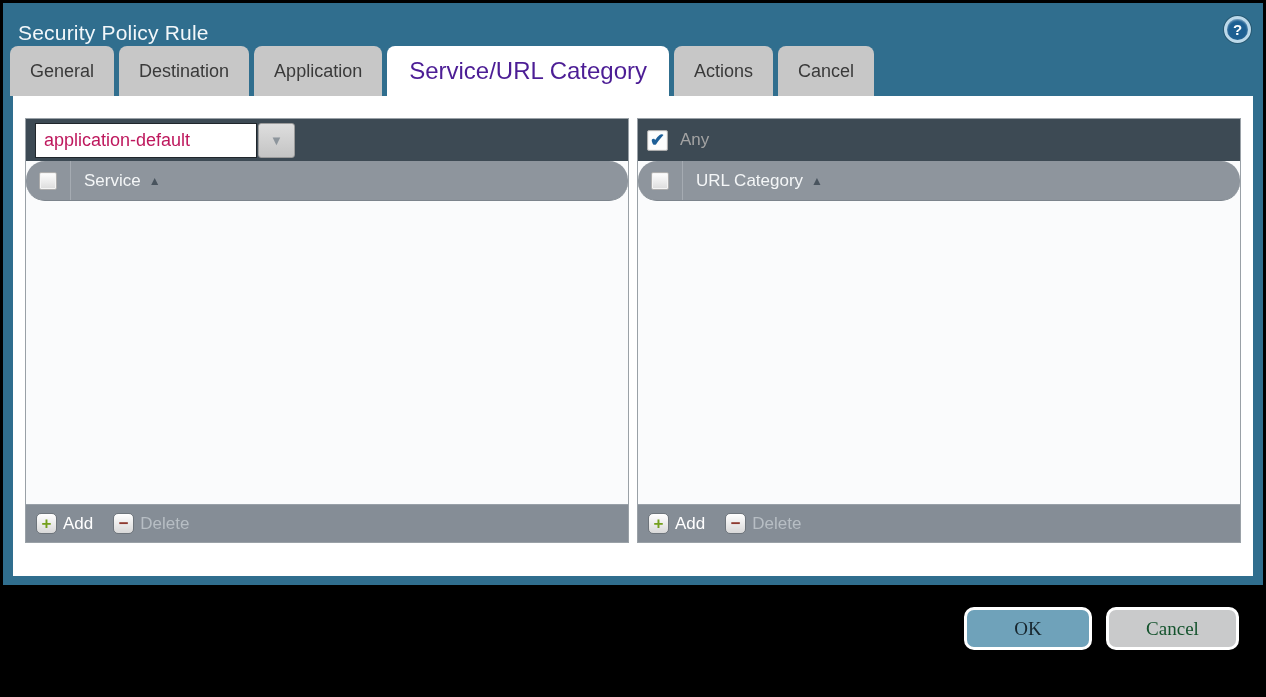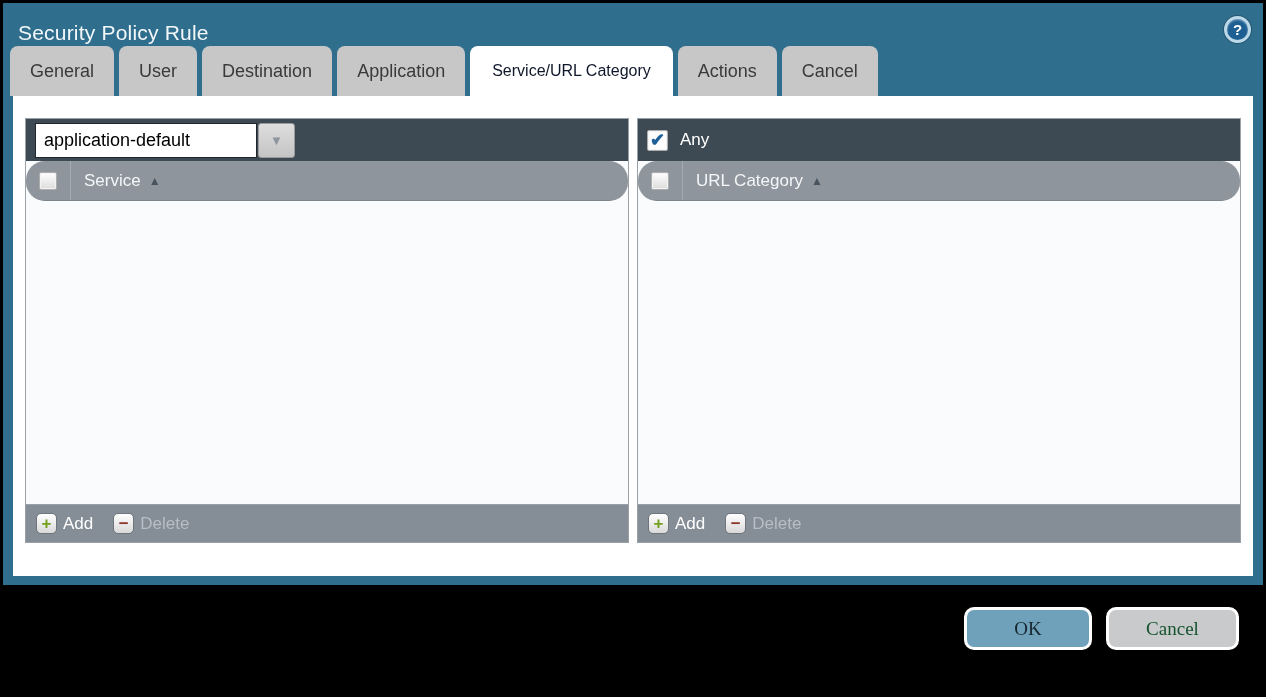--- a/index.html
+++ b/index.html
@@ -40,21 +40,21 @@
   }
   .tab {
     height: 50px; line-height: 50px;
     padding: 0 20px;
     background: #c7c7c7;
     border-radius: 8px 8px 0 0;
     color: #3a3a3a; font-size: 18px;
     cursor: pointer; white-space: nowrap;
   }
   .tab.active {
-    background: #ffffff; color: #0f172a; font-size: 16px; padding: 0 22px;
+    background: #ffffff; color: #4c1d95; font-size: 24px; padding: 0 22px;
   }
 
   
   .content {
     background: #ffffff;
     margin: 0 10px;
     padding: 22px 12px 0 12px;
     height: 480px; flex: none;
   }
   .panels { display: flex; gap: 8px; }
@@ -69,21 +69,21 @@
     height: 42px; flex: none;
     background: #3d4a54;
     display: flex; align-items: center;
     padding: 0 9px; gap: 8px;
   }
   .combo { display: flex; align-items: stretch; height: 35px; }
   .combo input {
     width: 222px; height: 35px;
     border: 1px solid #20262b;
     font-family: "Liberation Sans", sans-serif;
-    font-size: 18px; color: #000000; padding: 0 8px;
+    font-size: 18px; color: #be185d; padding: 0 8px;
     outline: none; background: #fff;
   }
   .combo-btn {
     width: 37px; height: 35px; margin-left: 1px;
     background: linear-gradient(#dedede, #c4c4c4);
     border: 1px solid #9b9b9b; border-radius: 3px;
     display: flex; align-items: center; justify-content: center;
     color: #8d959c; font-size: 13px; cursor: pointer;
   }
 
@@ -94,21 +94,21 @@
     border: 1px solid #adadad; border-radius: 2px;
     box-shadow: inset 0 0 0 1px #f4f4f4;
     cursor: pointer;
   }
   .checkbox.checked {
     width: 21px; height: 21px;
     background: #fdfdfd;
     color: #1e5f97; font-weight: bold; font-size: 18px;
     line-height: 19px; text-align: center;
   }
-  .any-label { color: #ffffff; font-size: 17px; margin-left: 4px; }
+  .any-label { color: #a3a3a3; font-size: 17px; margin-left: 4px; }
 
   .col-header {
     height: 40px; flex: none;
     background: #8e959d;
     display: flex; align-items: center;
     color: #f4f6f7; font-size: 17px;
     border-bottom: 1px solid #7c848c;
     border-radius: 19px;
   }
   .col-check-cell {
@@ -166,21 +166,20 @@
 
 <div class="window">
 
   <div class="titlebar">
     <div class="title">Security Policy Rule</div>
     <div class="help-btn">?</div>
   </div>
 
   <div class="tabstrip">
     <div class="tab">General</div>
-    <div class="tab">User</div>
     <div class="tab">Destination</div>
     <div class="tab">Application</div>
     <div class="tab active">Service/URL Category</div>
     <div class="tab">Actions</div>
     <div class="tab">Cancel</div>
   </div>
 
   <div class="content">
     <div class="panels">
 

